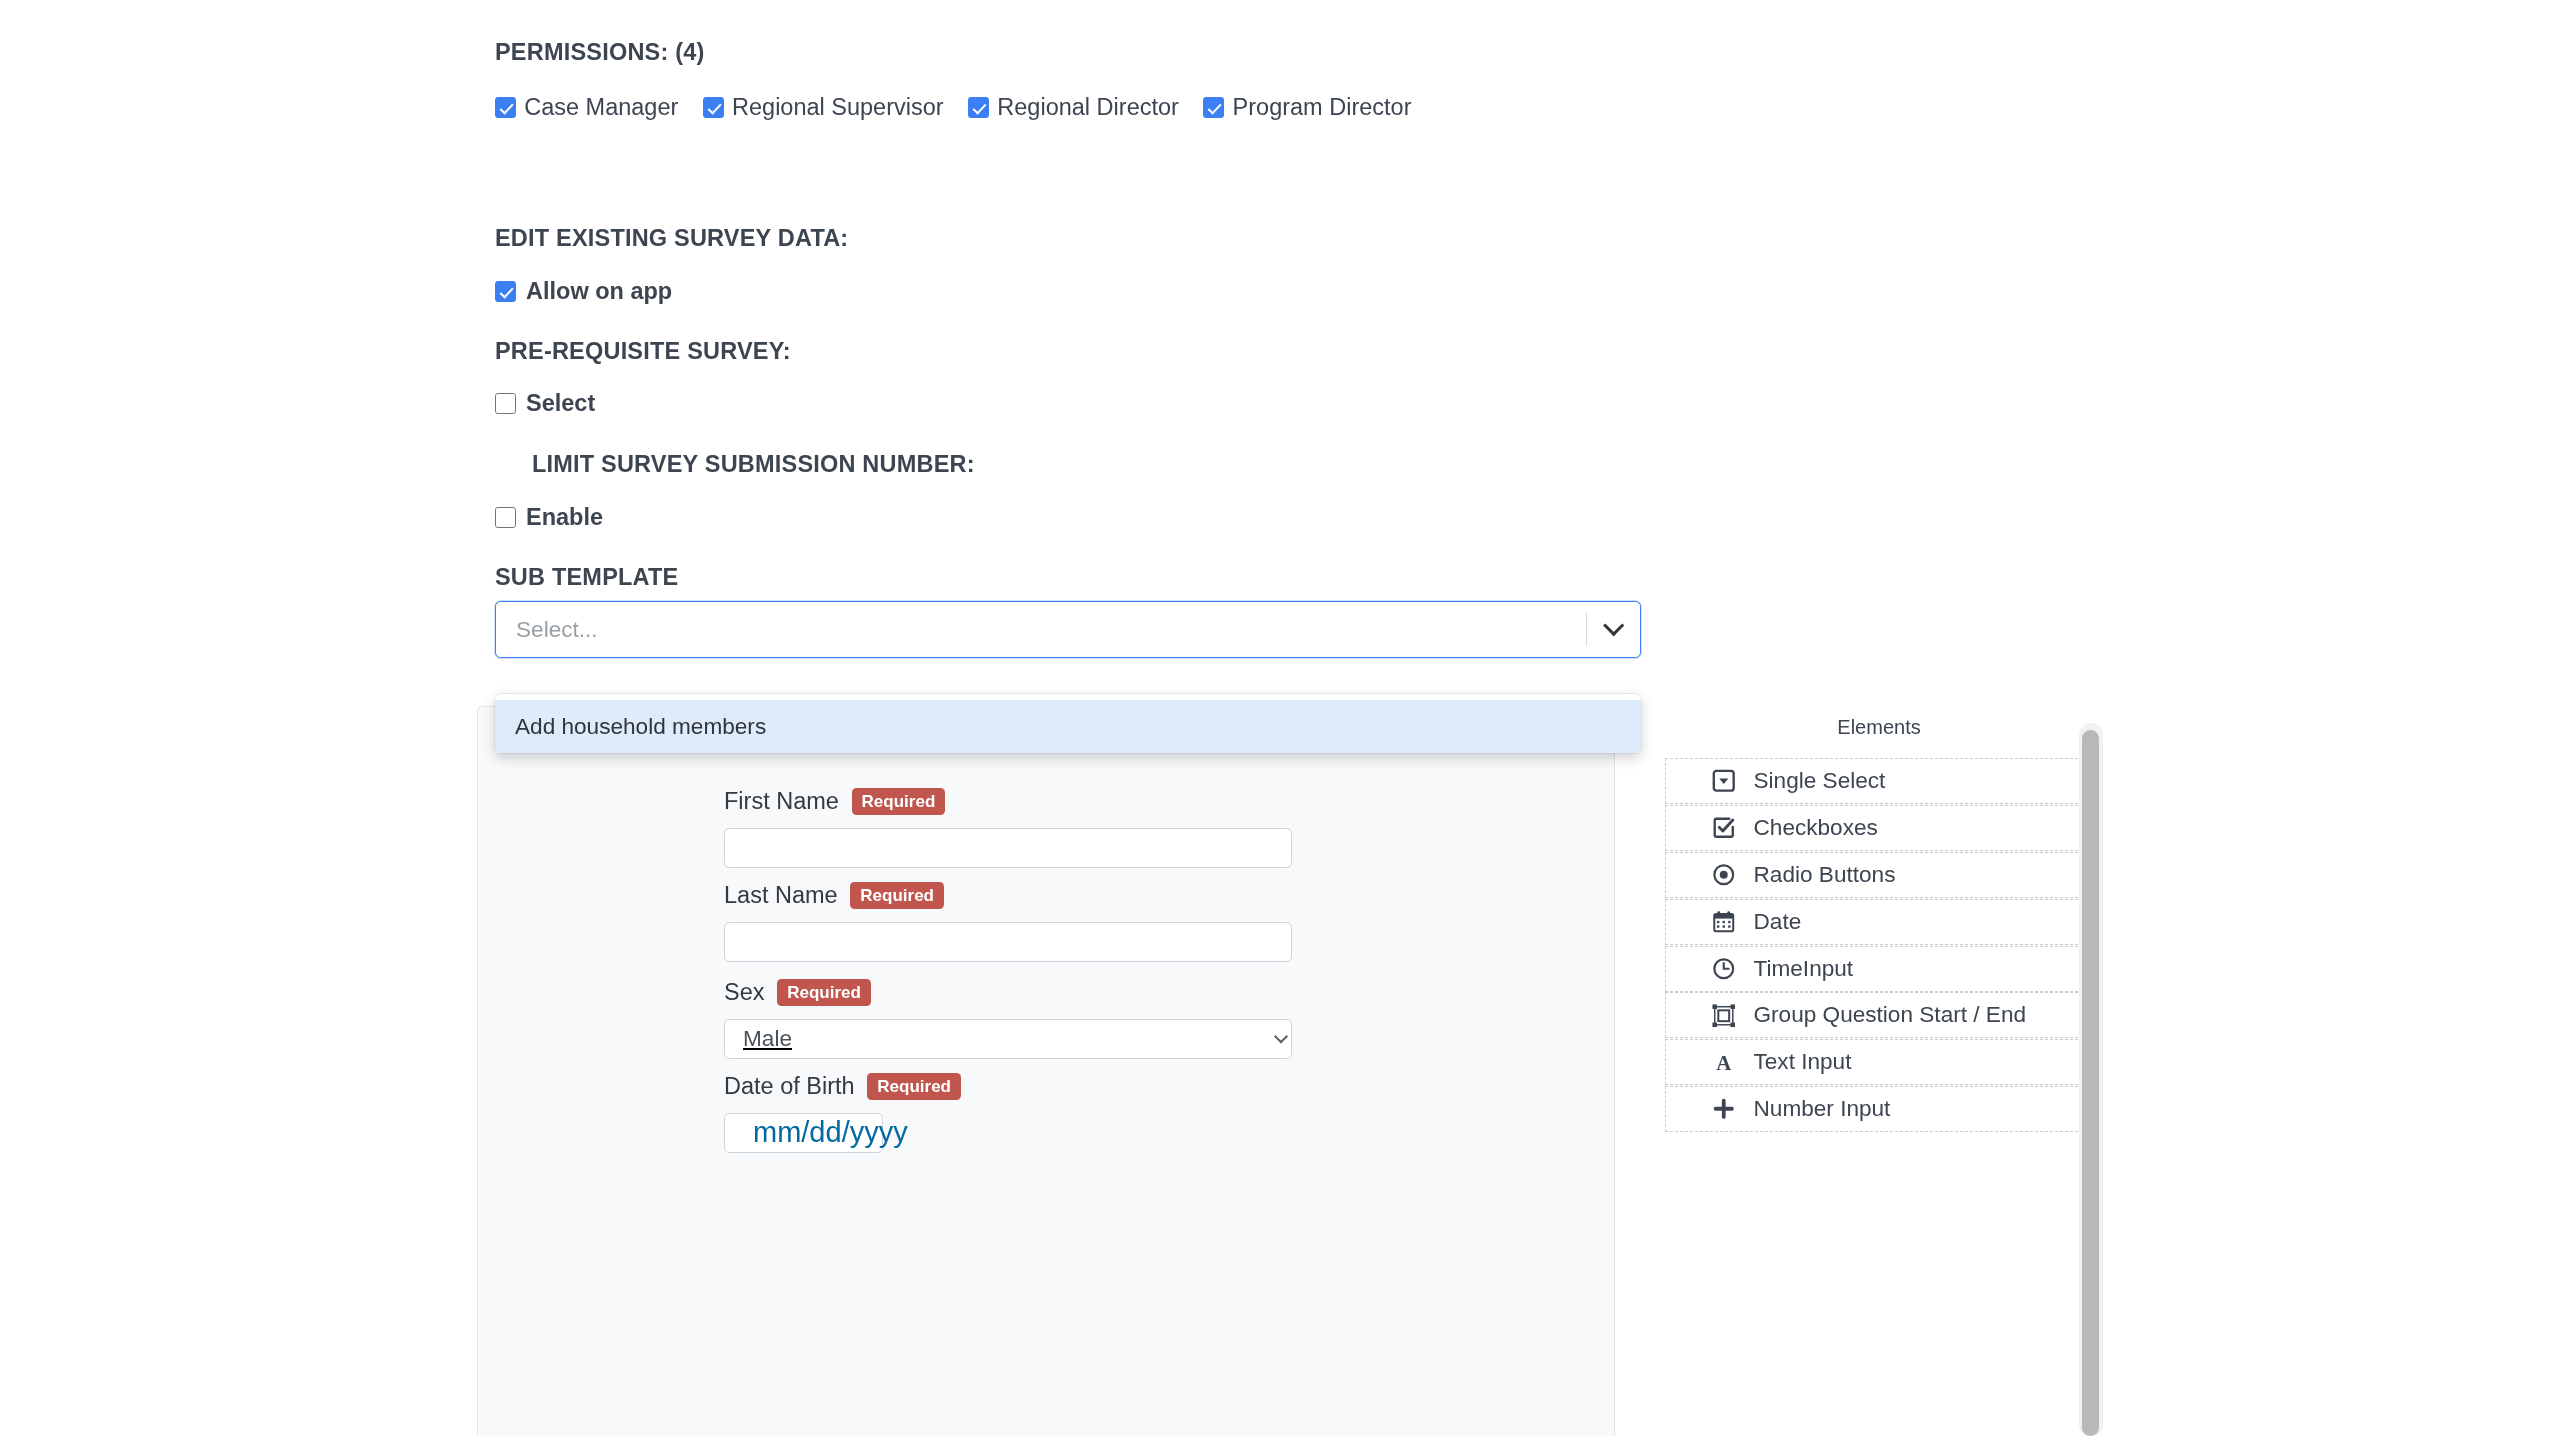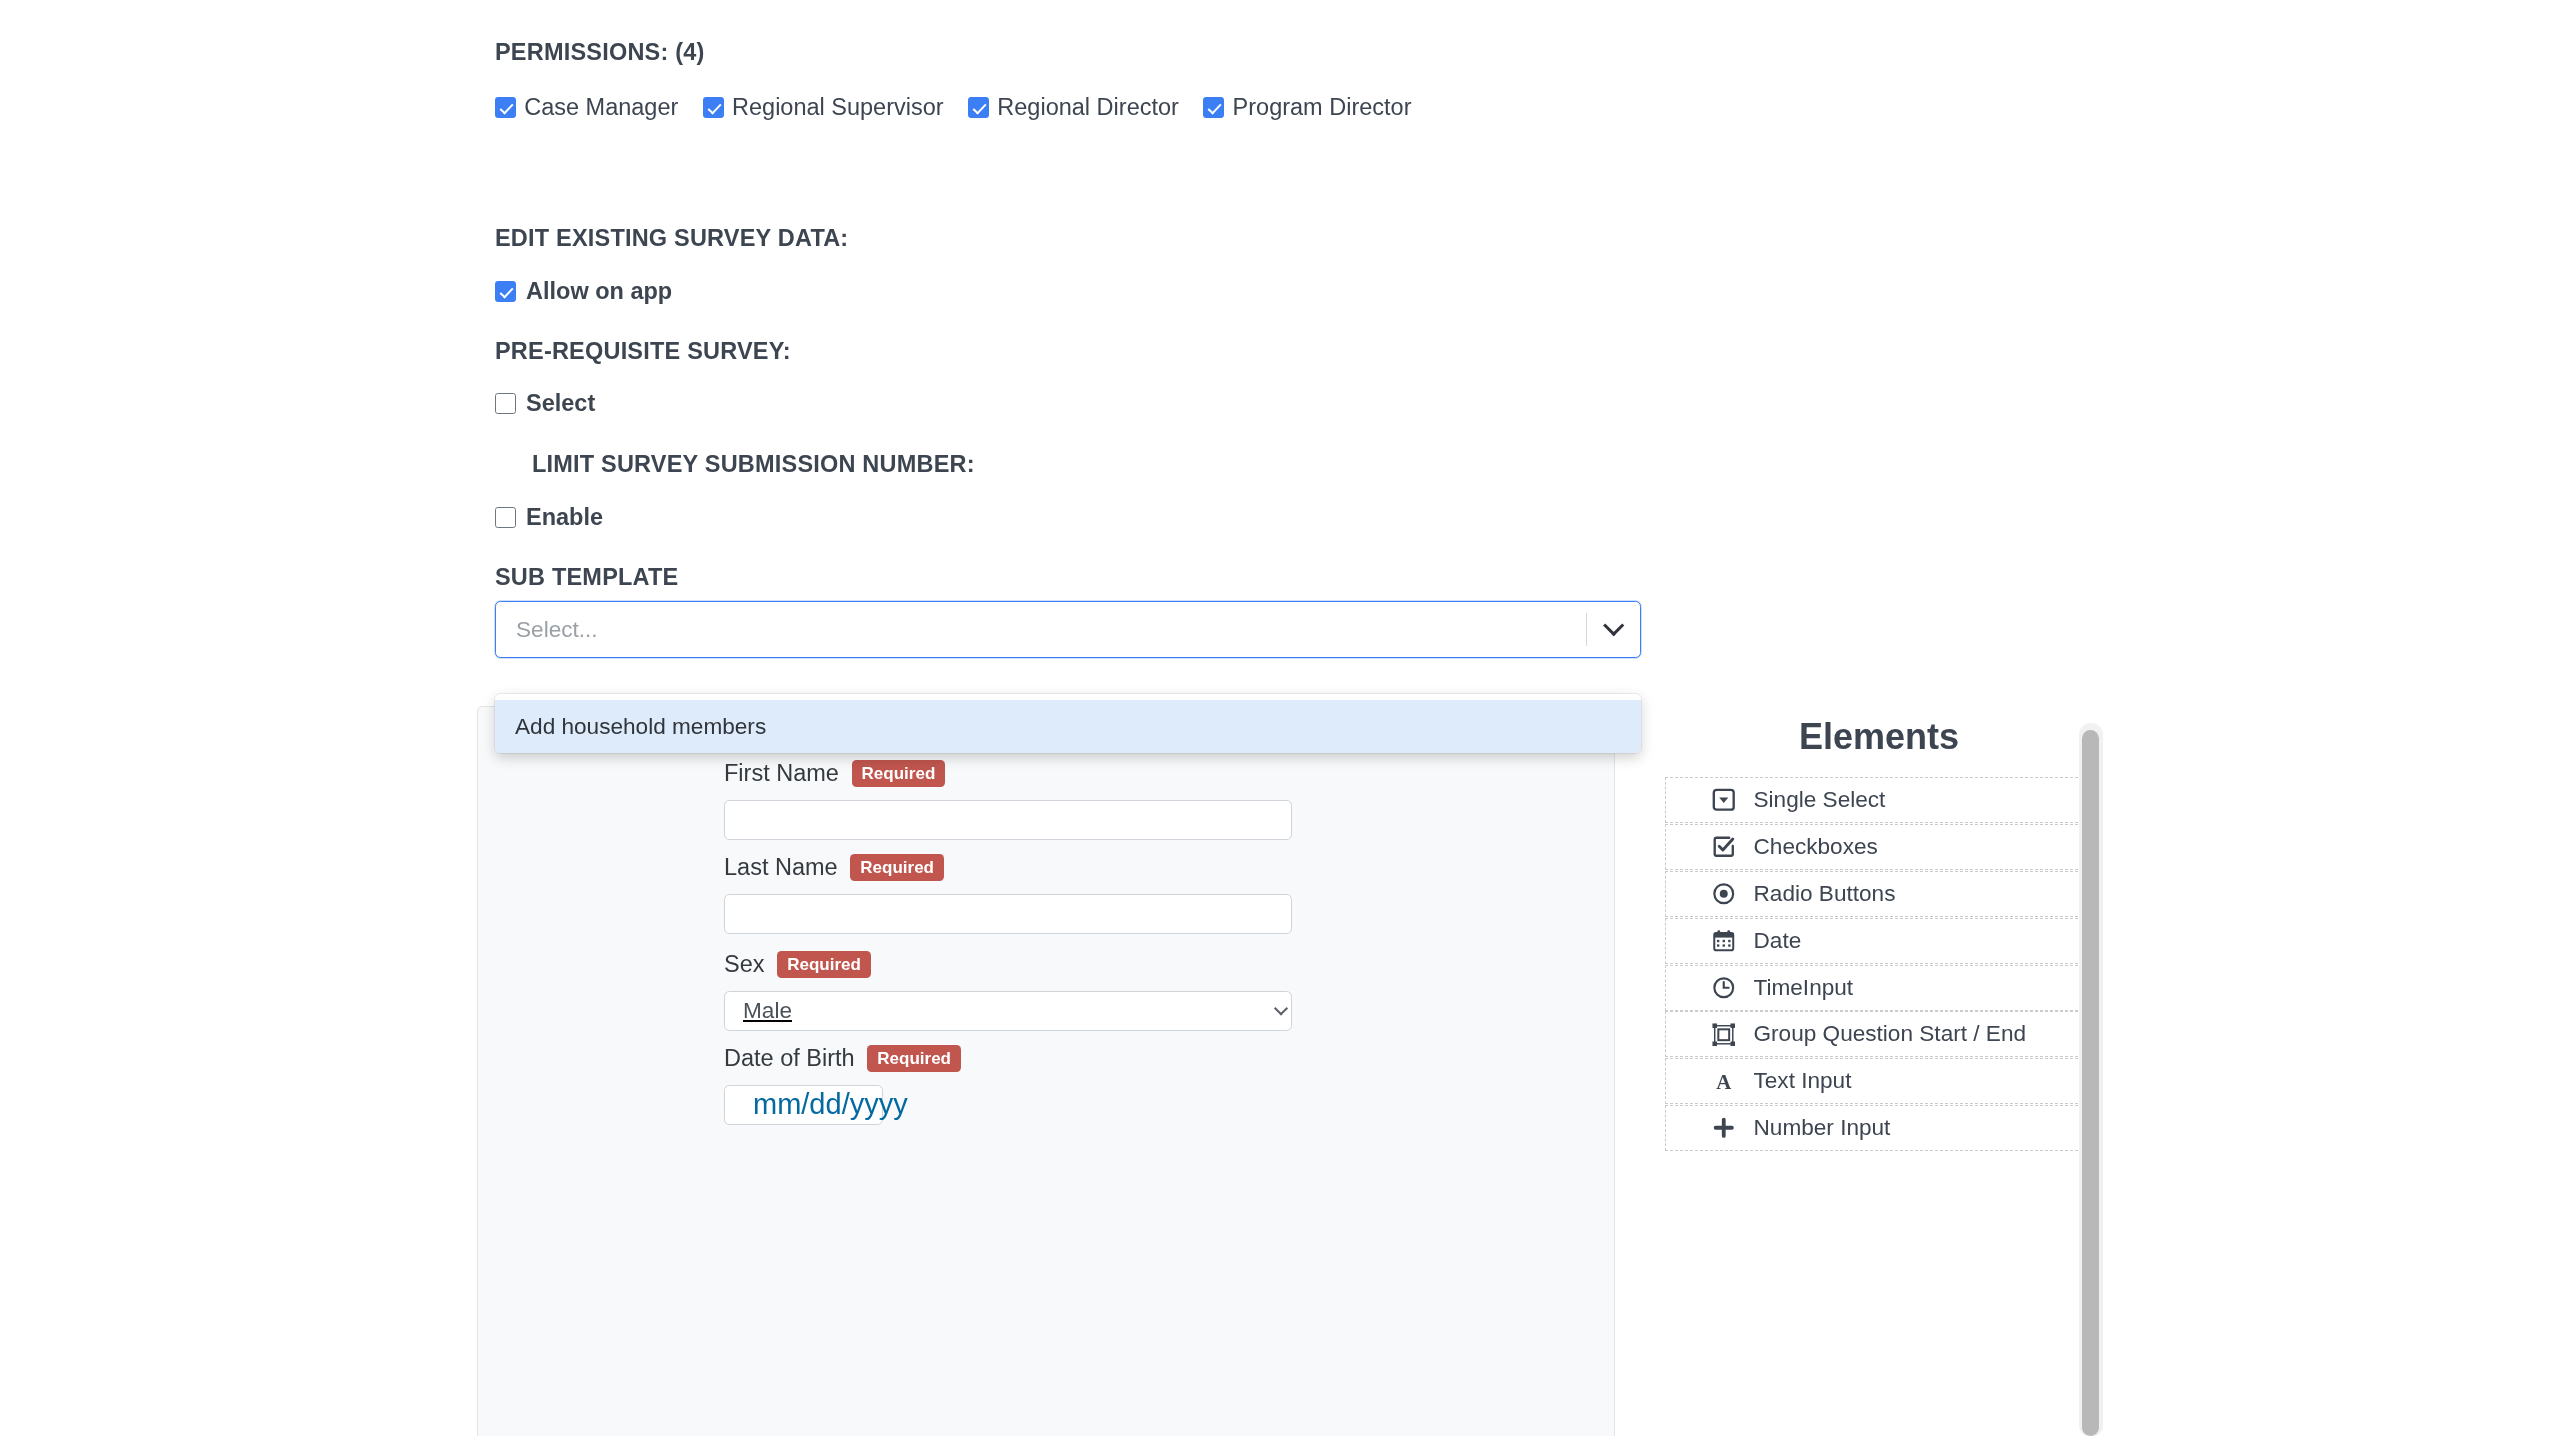--- a/index.html
+++ b/index.html
@@ -175,21 +175,21 @@
     width: 1138px;
     height: 730px;
     background: #f8f9fa;
     border: 0.9px solid #e2e4e7;
     border-bottom: none;
     border-radius: 5.4px 5.4px 0 0;
     z-index: 10;
     overflow: hidden;
   }
 
-  .field { position: absolute; left: 246px; }
+  .field { position: absolute; left: 246px; margin-top: 28px; }
   .field-head {
     display: flex;
     align-items: center;
     gap: 12.7px;
     margin-bottom: 12.7px;
   }
   .field-label {
     font-size: 23.5px;
     color: #343a40;
   }
@@ -252,22 +252,22 @@
   
   .elements-panel {
     position: absolute;
     left: 1665px;
     top: 716px;
     width: 428px;
     height: 721px;
   }
   .elements-title {
     text-align: center;
-    font-size: 36px;
-    font-weight: bold;
+    font-size: 20px;
+    font-weight: normal;
     color: #3d4551;
     margin-bottom: 19px;
   }
   .el-item {
     height: 46px;
     border: 1.4px dashed #c8cbcf;
     display: flex;
     align-items: center;
     padding-left: 42px;
     margin-bottom: 0.9px;

